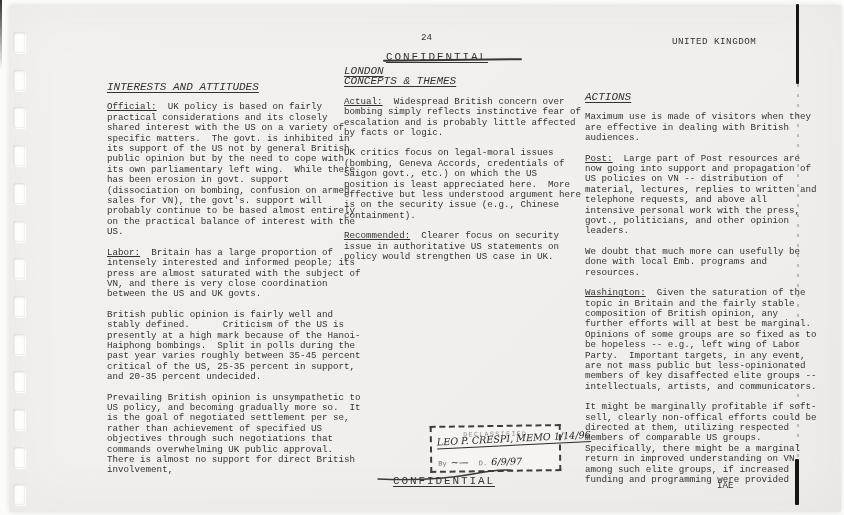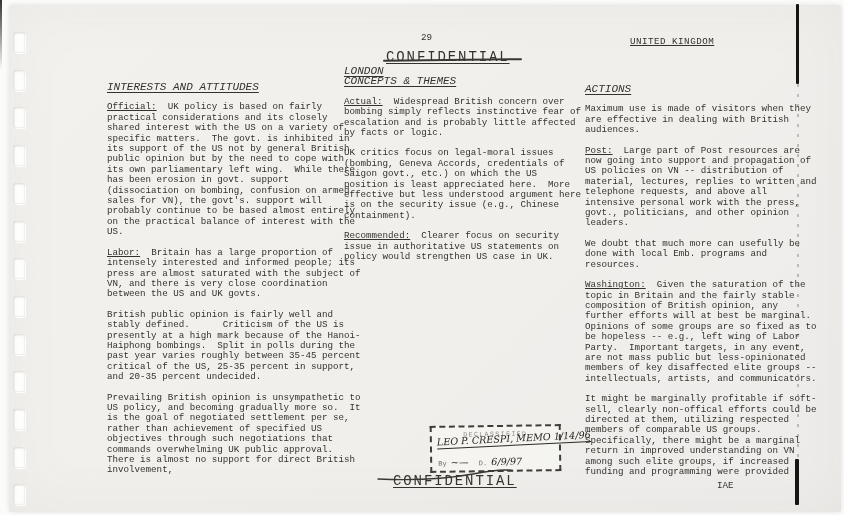--- a/index.html
+++ b/index.html
@@ -24,21 +24,21 @@
   .col{position:absolute;}
   .col-heading{
     font-size:11px;line-height:10.4px;font-weight:normal;margin:0 0 10px 0;
     text-decoration:underline;text-underline-offset:2px;white-space:pre;font-style:italic;
   }
   .col-heading.stack2{margin:0;}
   .indent{margin-left:16px;}
   .para{margin:0 0 10px 0;white-space:pre-wrap;font-size:9.2px;line-height:10.4px;}
   .para-label{text-decoration:underline;text-underline-offset:1px;}
   .underlined{text-decoration:underline;text-underline-offset:2px;}
-  .classification{letter-spacing:1.9px;font-size:14px;}
+  .classification{letter-spacing:1.9px;font-size:11px;}
   .strike-line{
     position:absolute;left:383px;top:59px;width:139px;height:1.6px;
     background:#3a3833;transform:rotate(-.7deg);border-radius:1px;
   }
   .strike-curve{position:absolute;left:376px;top:465px;width:138px;height:20px;}
   .stamp{
     position:absolute;left:430px;top:425px;width:131px;height:47px;
     border:2px dashed #3f3d38;transform:rotate(-.8deg);
     background:rgba(250,249,246,.55);box-sizing:border-box;
   }
@@ -80,24 +80,24 @@
     <div class="hole" style="top: 410px;"></div>
     <div class="hole" style="top: 447.7px;"></div>
     <div class="hole" style="top: 485.4px;"></div>
   </div>
 
 <div class="edge edge-top-left"></div>
 <div class="edge edge-top-right"></div>
 <div class="edge-faint-right" style="position:absolute;"></div>
 <div class="edge edge-bot-right"></div>
 
-<div class="txt" style="left:421px;top:33px;">29</div>
+<div class="txt" style="left:421px;top:33px;">24</div>
 <div class="txt classification underlined" style="left:386px;top:52px;">CONFIDENTIAL</div>
 <div class="strike-line"></div>
-<div class="txt" style="left:630px;top:37px;letter-spacing:.5px;text-decoration:underline;">UNITED KINGDOM</div>
+<div class="txt" style="left:672px;top:37px;letter-spacing:.5px;">UNITED KINGDOM</div>
 
 <div class="col" style="left:107px;top:82px;width:256px;">
   <h2 class="col-heading">INTERESTS AND ATTITUDES</h2>
   <div>
       <p class="para"><span class="para-label">Official:</span>  <span>UK policy is based on fairly practical considerations and its closely shared interest with the US on a variety of specific matters.  The govt. is inhibited in its support of the US not by general British public opinion but by the need to cope with its own parliamentary left wing.  While there has been erosion in govt. support (dissociation on bombing, confusion on armed sales for VN), the govt's. support will probably continue to be based almost entirely on the practical balance of interest with the US.</span></p>
       <p class="para"><span class="para-label">Labor:</span>  <span>Britain has a large proportion of intensely interested and informed people; its press are almost saturated with the subject of VN, and there is very close coordination between the US and UK govts.</span></p>
       <p class="para"><span>British public opinion is fairly well and stably defined.      Criticism of the US is presently at a high mark because of the Hanoi-Haiphong bombings.  Split in polls during the past year varies roughly between 35-45 percent critical of the US, 25-35 percent in support, and 20-35 percent undecided.</span></p>
       <p class="para"><span>Prevailing British opinion is unsympathetic to US policy, and becoming gradually more so.  It is the goal of negotiated settlement per se, rather than achievement of specified US objectives through such negotiations that commands overwhelming UK public approval.  There is almost no support for direct British involvement,</span></p>
     </div>
 </div>
@@ -105,21 +105,21 @@
 <div class="col" style="left:344px;top:66px;width:240px;">
   <h2 class="col-heading stack2 indent">LONDON</h2>
   <h2 class="col-heading" style="">CONCEPTS &amp; THEMES</h2>
   <div>
       <p class="para"><span class="para-label">Actual:</span>  <span>Widespread British concern over bombing simply reflects instinctive fear of escalation and is probably little affected by facts or logic.</span></p>
       <p class="para"><span>UK critics focus on legal-moral issues (bombing, Geneva Accords, credentials of Saigon govt., etc.) on which the US position is least appreciated here.  More effective but less understood argument here is on the security issue (e.g., Chinese containment).</span></p>
       <p class="para"><span class="para-label">Recommended:</span>  <span>Clearer focus on security issue in authoritative US statements on policy would strengthen US case in UK.</span></p>
     </div>
 </div>
 
-<div class="col" style="left:585px;top:84px;width:236px;">
+<div class="col" style="left:585px;top:92px;width:236px;">
   <h2 class="col-heading">ACTIONS</h2>
   <div>
       <p class="para"><span>Maximum use is made of visitors when they are effective in dealing with British audiences.</span></p>
       <p class="para"><span class="para-label">Post:</span>  <span>Large part of Post resources are now going into support and propagation of US policies on VN -- distribution of material, lectures, replies to written and telephone requests, and above all intensive personal work with the press, govt., politicians, and other opinion leaders.</span></p>
       <p class="para"><span>We doubt that much more can usefully be done with local Emb. programs and resources.</span></p>
       <p class="para"><span class="para-label">Washington:</span>  <span>Given the saturation of the topic in Britain and the fairly stable composition of British opinion, any further efforts will at best be marginal. Opinions of some groups are so fixed as to be hopeless -- e.g., left wing of Labor Party.  Important targets, in any event, are not mass public but less-opinionated members of key disaffected elite groups -- intellectuals, artists, and communicators.</span></p>
       <p class="para"><span>It might be marginally profitable if soft-sell, clearly non-offical efforts could be directed at them, utilizing respected members of comparable US groups. Specifically, there might be a marginal return in improved understanding on VN among such elite groups, if increased funding and programming were provided</span></p>
     </div>
 </div>
 

